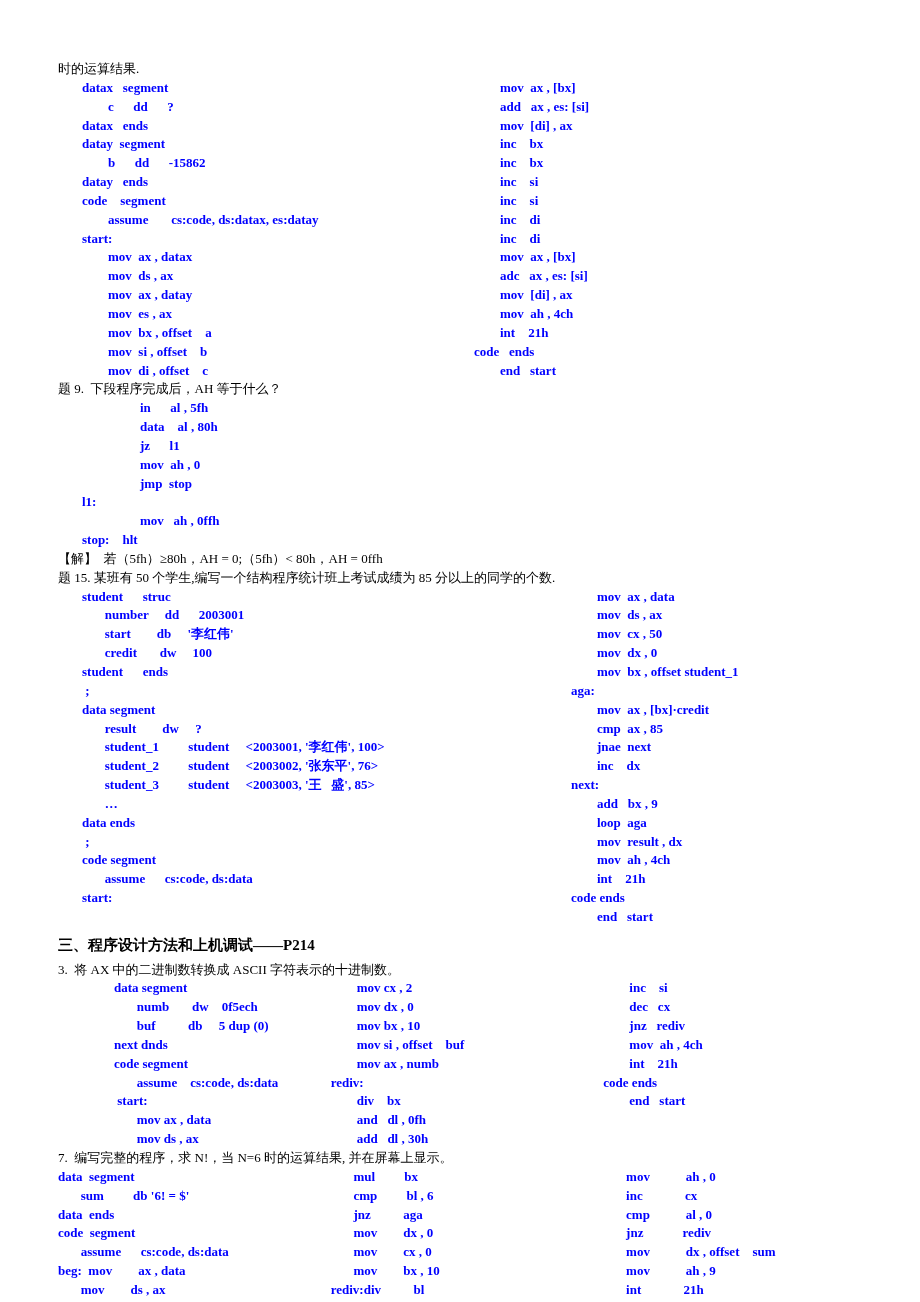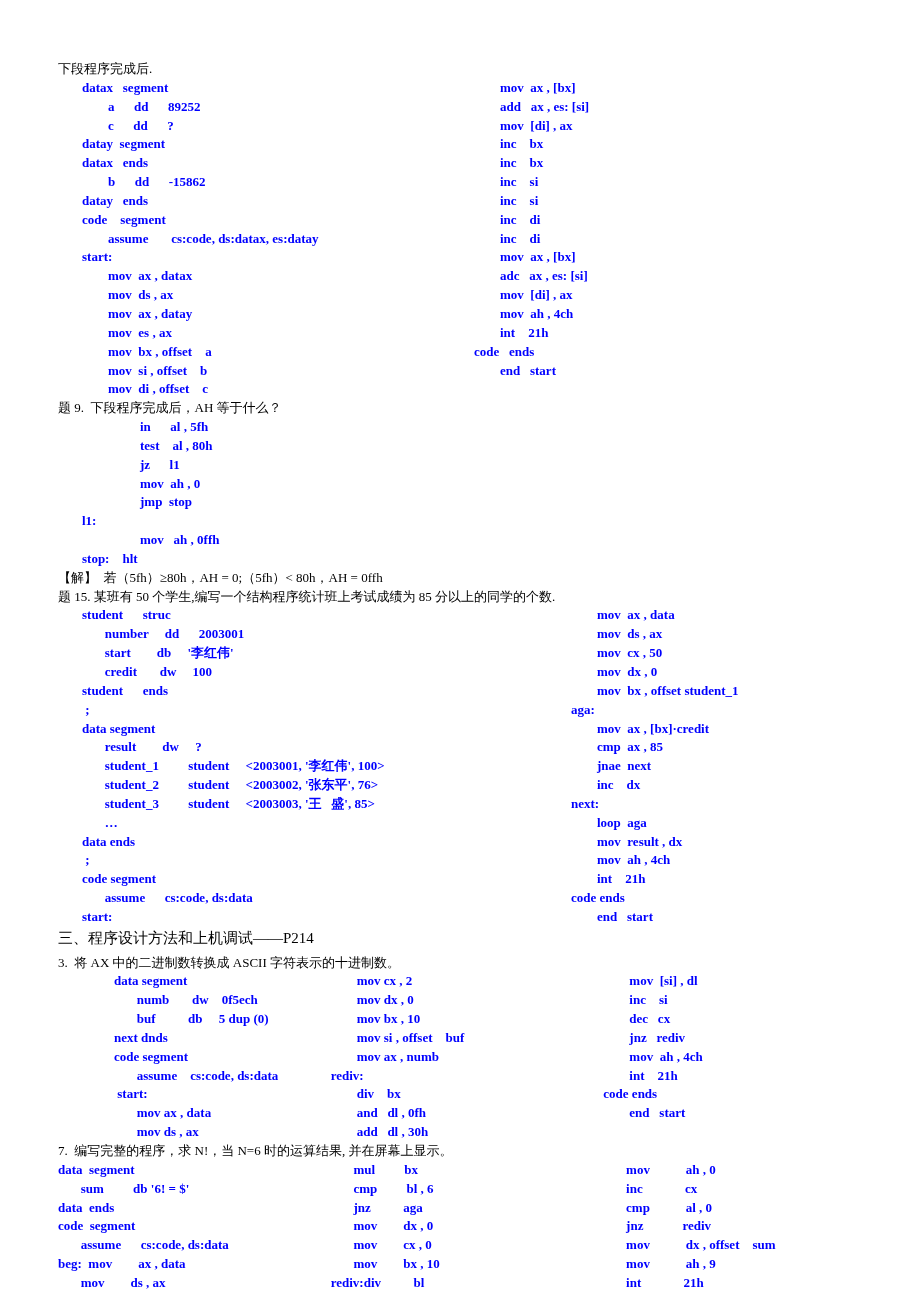--- a/index.html
+++ b/index.html
@@ -16,34 +16,33 @@
   .blue { color: #0000ff; }
   .black { color: #000; }
   .bold { font-weight: bold; }
   .line { white-space: pre; }
   .twocol { display: flex; gap: 28px; justify-content: space-between; }
   .twocol > div { flex: 1; }
   .threecol { display: flex; gap: 14px; }
   .threecol > div { flex: 1; }
   .sp1 { padding-left: 24px; }
   .sp2 { padding-left: 56px; }
-  h3 { font-size: 15px; font-weight: normal; margin: 1px 0 4px 0; }
+  h3 { font-size: 15px; font-weight: bold; margin: 8px 0 4px 0; }
 </style>
 </head>
 <body>
 
-<div class="black line">下段程序完成后.</div>
+<div class="black line">时的运算结果.</div>
 
 <div class="twocol">
   <div id="b1l">
       <div class="line blue bold sp1">datax   segment</div>
-      <div class="line blue bold sp1">        a      dd      89252</div>
       <div class="line blue bold sp1">        c      dd      ?</div>
+      <div class="line blue bold sp1">datax   ends</div>
       <div class="line blue bold sp1">datay  segment</div>
-      <div class="line blue bold sp1">datax   ends</div>
       <div class="line blue bold sp1">        b      dd      -15862</div>
       <div class="line blue bold sp1">datay   ends</div>
       <div class="line blue bold sp1">code    segment</div>
       <div class="line blue bold sp1">        assume       cs:code, ds:datax, es:datay</div>
       <div class="line blue bold sp1">start:</div>
       <div class="line blue bold sp1">        mov  ax , datax</div>
       <div class="line blue bold sp1">        mov  ds , ax</div>
       <div class="line blue bold sp1">        mov  ax , datay</div>
       <div class="line blue bold sp1">        mov  es , ax</div>
       <div class="line blue bold sp1">        mov  bx , offset    a</div>
@@ -66,21 +65,21 @@
       <div class="line blue bold ">        mov  ah , 4ch</div>
       <div class="line blue bold ">        int    21h</div>
       <div class="line blue bold ">code   ends</div>
       <div class="line blue bold ">        end   start</div>
     </div>
 </div>
 
 <div class="black line">题 9.  下段程序完成后，AH 等于什么？</div>
 <div id="q9c">
     <div class="line blue bold sp2">        in      al , 5fh</div>
-    <div class="line blue bold sp2">        test    al , 80h</div>
+    <div class="line blue bold sp2">        data    al , 80h</div>
     <div class="line blue bold sp2">        jz      l1</div>
     <div class="line blue bold sp2">        mov  ah , 0</div>
     <div class="line blue bold sp2">        jmp  stop</div>
     <div class="line blue bold sp1">l1:</div>
     <div class="line blue bold sp2">        mov   ah , 0ffh</div>
     <div class="line blue bold sp1">stop:    hlt</div>
   </div>
 <div class="black line">【解】  若（5fh）≥80h，AH = 0;（5fh）&lt; 80h，AH = 0ffh</div>
 
 <div class="black line">题 15. 某班有 50 个学生,编写一个结构程序统计班上考试成绩为 85 分以上的同学的个数.</div>
@@ -109,20 +108,21 @@
       <div class="line blue bold ">        mov  ds , ax</div>
       <div class="line blue bold ">        mov  cx , 50</div>
       <div class="line blue bold ">        mov  dx , 0</div>
       <div class="line blue bold ">        mov  bx , offset student_1</div>
       <div class="line blue bold ">aga:</div>
       <div class="line blue bold ">        mov  ax , [bx]·credit</div>
       <div class="line blue bold ">        cmp  ax , 85</div>
       <div class="line blue bold ">        jnae  next</div>
       <div class="line blue bold ">        inc    dx</div>
       <div class="line blue bold ">next:</div>
+      <div class="line blue bold ">        add   bx , 9</div>
       <div class="line blue bold ">        loop  aga</div>
       <div class="line blue bold ">        mov  result , dx</div>
       <div class="line blue bold ">        mov  ah , 4ch</div>
       <div class="line blue bold ">        int    21h</div>
       <div class="line blue bold ">code ends</div>
       <div class="line blue bold ">        end   start</div>
     </div>
 </div>
 
 <h3>三、程序设计方法和上机调试——P214</h3>
@@ -145,21 +145,20 @@
       <div class="line blue bold ">        mov dx , 0</div>
       <div class="line blue bold ">        mov bx , 10</div>
       <div class="line blue bold ">        mov si , offset    buf</div>
       <div class="line blue bold ">        mov ax , numb</div>
       <div class="line blue bold ">rediv:</div>
       <div class="line blue bold ">        div    bx</div>
       <div class="line blue bold ">        and   dl , 0fh</div>
       <div class="line blue bold ">        add   dl , 30h</div>
     </div>
   <div id="p3c3">
-      <div class="line blue bold ">        mov  [si] , dl</div>
       <div class="line blue bold ">        inc    si</div>
       <div class="line blue bold ">        dec   cx</div>
       <div class="line blue bold ">        jnz   rediv</div>
       <div class="line blue bold ">        mov  ah , 4ch</div>
       <div class="line blue bold ">        int    21h</div>
       <div class="line blue bold ">code ends</div>
       <div class="line blue bold ">        end   start</div>
     </div>
 </div>
 

